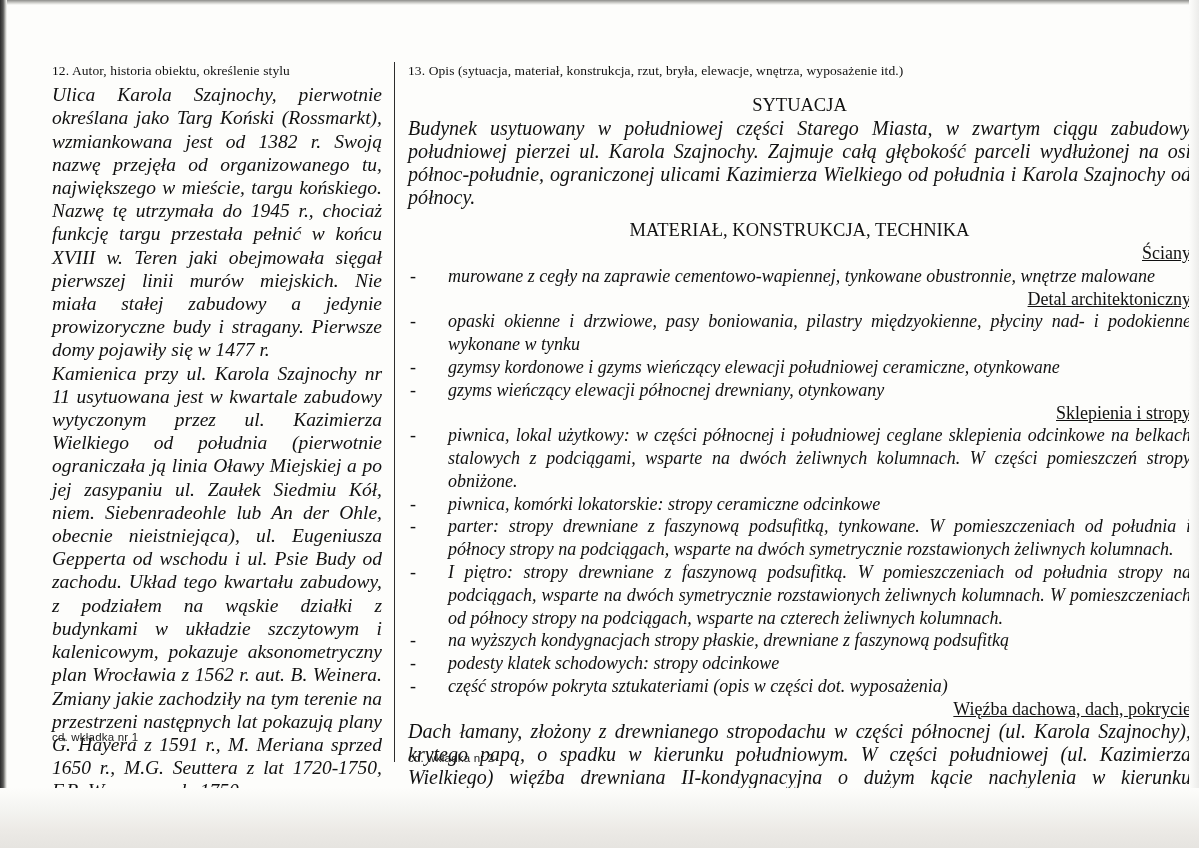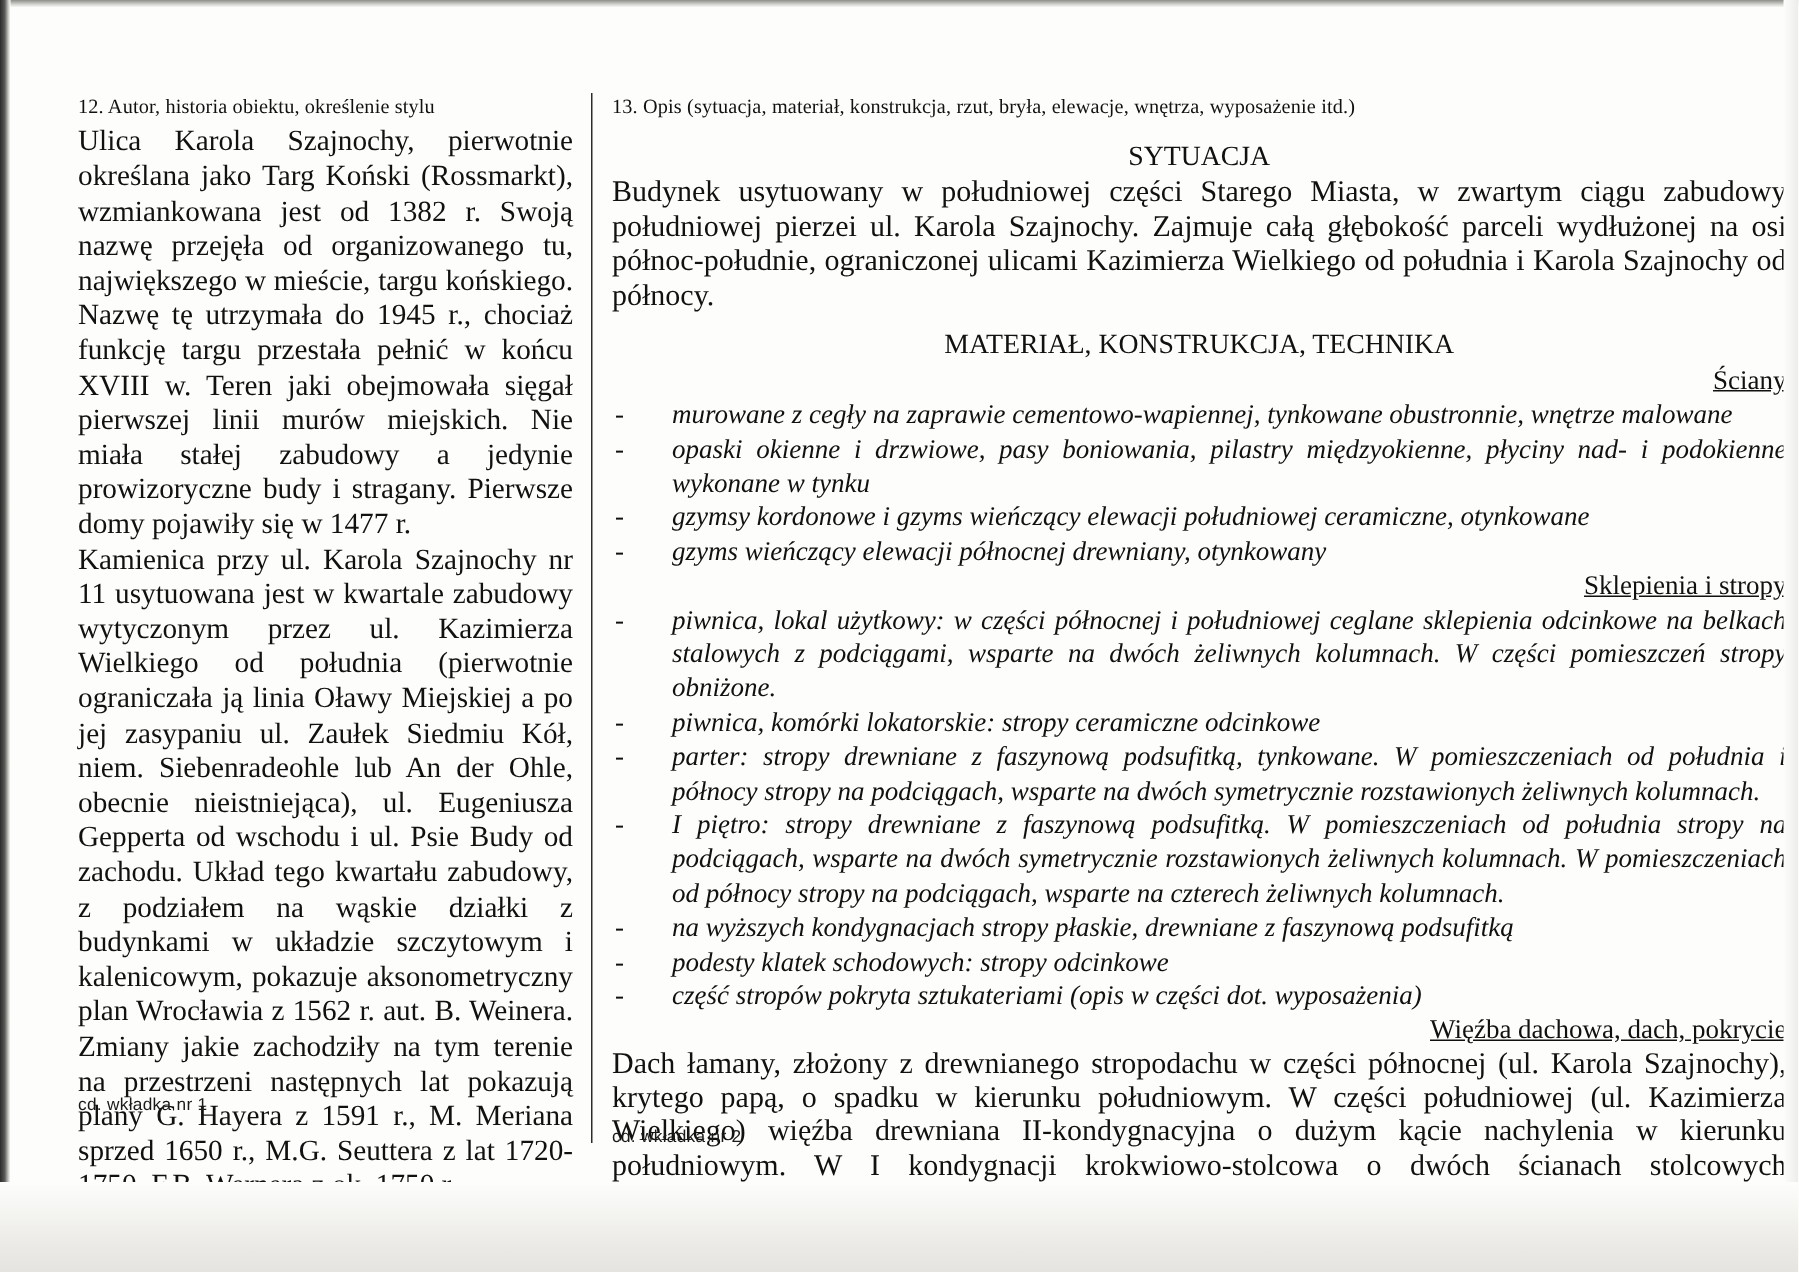--- a/index.html
+++ b/index.html
@@ -79,20 +79,21 @@
     margin: 0 0 3px 0;
     letter-spacing: 0.1px;
   }
 
   .body-text {
     font-size: 19.5px;
     line-height: 23.2px;
     text-align: justify;
     margin: 0;
     hyphens: none;
+    font-style: italic;
   }
   .col-right .body-text {
     font-size: 20px;
     line-height: 22.8px;
   }
 
   .sec-head {
     font-size: 18.5px;
     line-height: 23px;
     margin: 0;
@@ -170,20 +171,21 @@
 
       <div class="para-gap"></div>
 
       <div class="sec-head">MATERIAŁ, KONSTRUKCJA, TECHNIKA</div>
 
       <div class="sub-head">Ściany</div>
       <ul class="dashes">
         <li>murowane z cegły na zaprawie cementowo-wapiennej, tynkowane obustronnie, wnętrze malowane</li>
       </ul>
 
+      <div class="sub-head">Detal architektoniczny</div>
       <ul class="dashes">
         <li>opaski okienne i drzwiowe, pasy boniowania, pilastry międzyokienne, płyciny nad- i podokienne wykonane w tynku</li>
         <li>gzymsy kordonowe i gzyms wieńczący elewacji południowej ceramiczne, otynkowane</li>
         <li>gzyms wieńczący elewacji północnej drewniany, otynkowany</li>
       </ul>
 
       <div class="sub-head">Sklepienia i stropy</div>
       <ul class="dashes">
         <li>piwnica, lokal użytkowy: w części północnej i południowej ceglane sklepienia odcinkowe na belkach stalowych z podciągami, wsparte na dwóch żeliwnych kolumnach. W części pomieszczeń stropy obniżone.</li>
         <li>piwnica, komórki lokatorskie: stropy ceramiczne odcinkowe</li>

